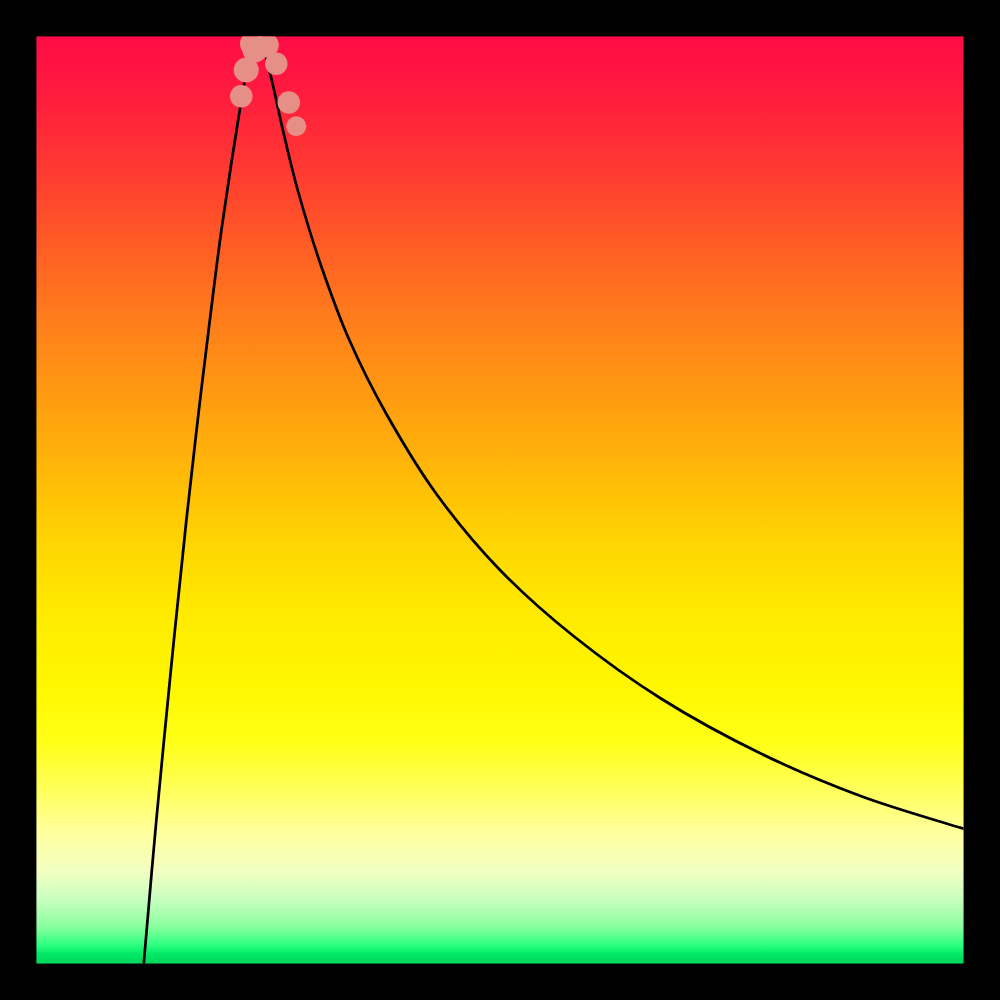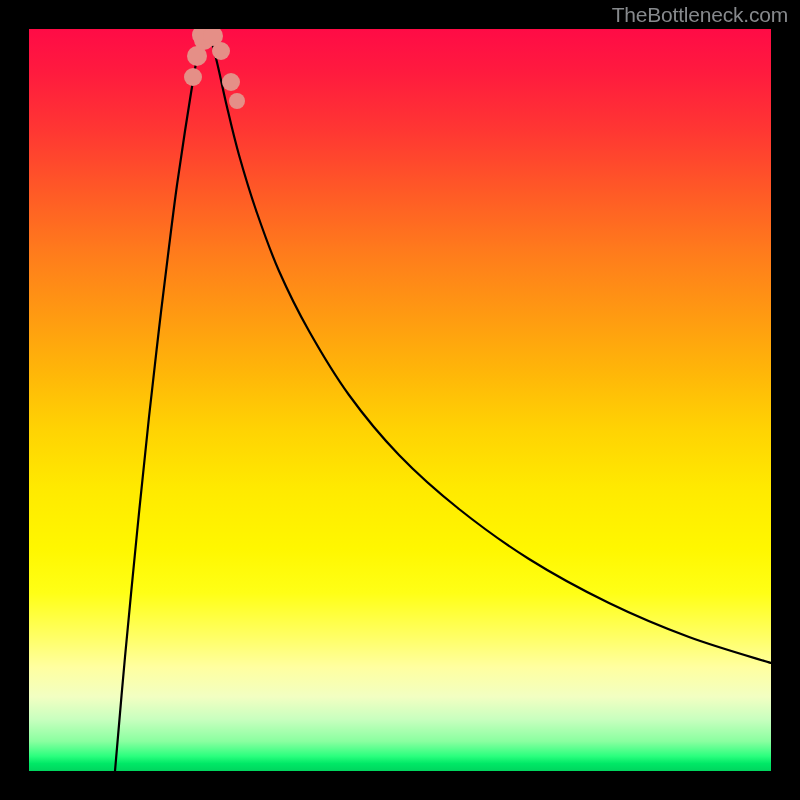--- a/index.html
+++ b/index.html
@@ -87,14 +87,13 @@
           <circle cx="168" cy="27" r="10" fill="#e58f87"></circle>
           <circle cx="175" cy="11" r="10" fill="#e58f87"></circle>
           <circle cx="173" cy="6" r="10" fill="#e58f87"></circle>
           <circle cx="184" cy="7" r="10" fill="#e58f87"></circle>
           <circle cx="192" cy="22" r="9" fill="#e58f87"></circle>
           <circle cx="202" cy="53" r="9" fill="#e58f87"></circle>
           <circle cx="208" cy="72" r="8" fill="#e58f87"></circle>
         </g>
     </svg>
   </div>
-  <div class="watermark">TheBottleneck.com</div>
 </div>
 
 </body></html>

